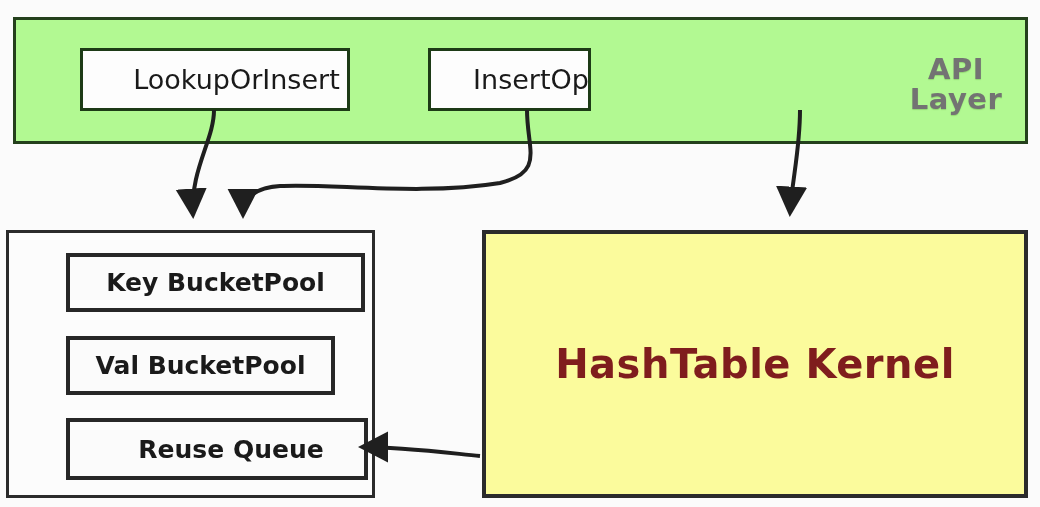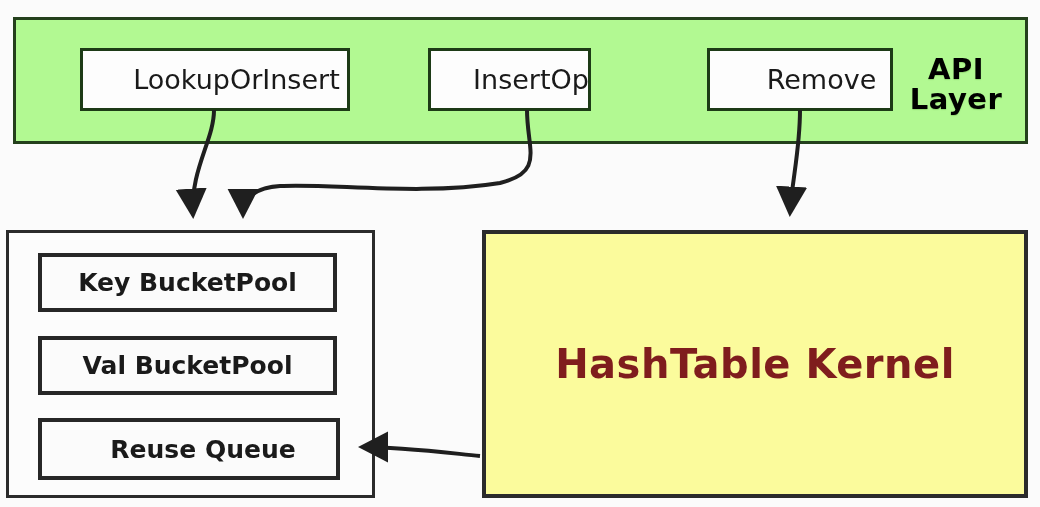--- a/index.html
+++ b/index.html
@@ -26,21 +26,21 @@
     background: #b2f992;
     border: 3px solid #24401c;
     box-sizing: border-box;
   }
   .api-label {
     position: absolute;
     right: 14px;
     top: 34px;
     width: 110px;
     text-align: center;
-    color: #000000;
+    color: #737373;
     font-size: 29px;
     font-weight: bold;
     line-height: 1.05;
     letter-spacing: 0.5px;
     text-shadow: 0 1px 1px rgba(120,190,90,0.55);
     pointer-events: none;
   }
 
   
   .api-box {
@@ -75,23 +75,24 @@
     position: absolute;
     background: #fbfbfb;
     border: 4px solid #272727;
     box-sizing: border-box;
     display: flex;
     align-items: center;
     justify-content: center;
     color: #1a1a1a;
     font-size: 25px;
     font-weight: bold;
+    margin-left: 28px;
   }
   #pool-box-0 { left: 38px; top: 253px; width: 299px; height: 59px; }
-  #pool-box-1 { left: 38px; top: 336px; width: 299px; height: 59px; }
+  #pool-box-1 { left: 38px; top: 336px; width: 269px; height: 59px; }
   #pool-box-2 { left: 38px; top: 418px; width: 302px; height: 62px; padding-left: 28px; }
 
   
   .kernel-box {
     position: absolute;
     left: 482px;
     top: 230px;
     width: 546px;
     height: 268px;
     background: #fbfb9c;
@@ -126,23 +127,20 @@
   </div>
 
   <div class="api-box" id="api-box-0">
     <span>LookupOrInsert</span>
   </div>
 
   <div class="api-box" id="api-box-1">
     <span>InsertOp</span>
   </div>
 
-  <div class="api-box" id="api-box-2">
-    <span>Remove</span>
-  </div>
 
   <div class="pool-panel"></div>
 
   <div class="pool-box" id="pool-box-0">
     <span>Key BucketPool</span>
   </div>
 
   <div class="pool-box" id="pool-box-1">
     <span>Val BucketPool</span>
   </div>

